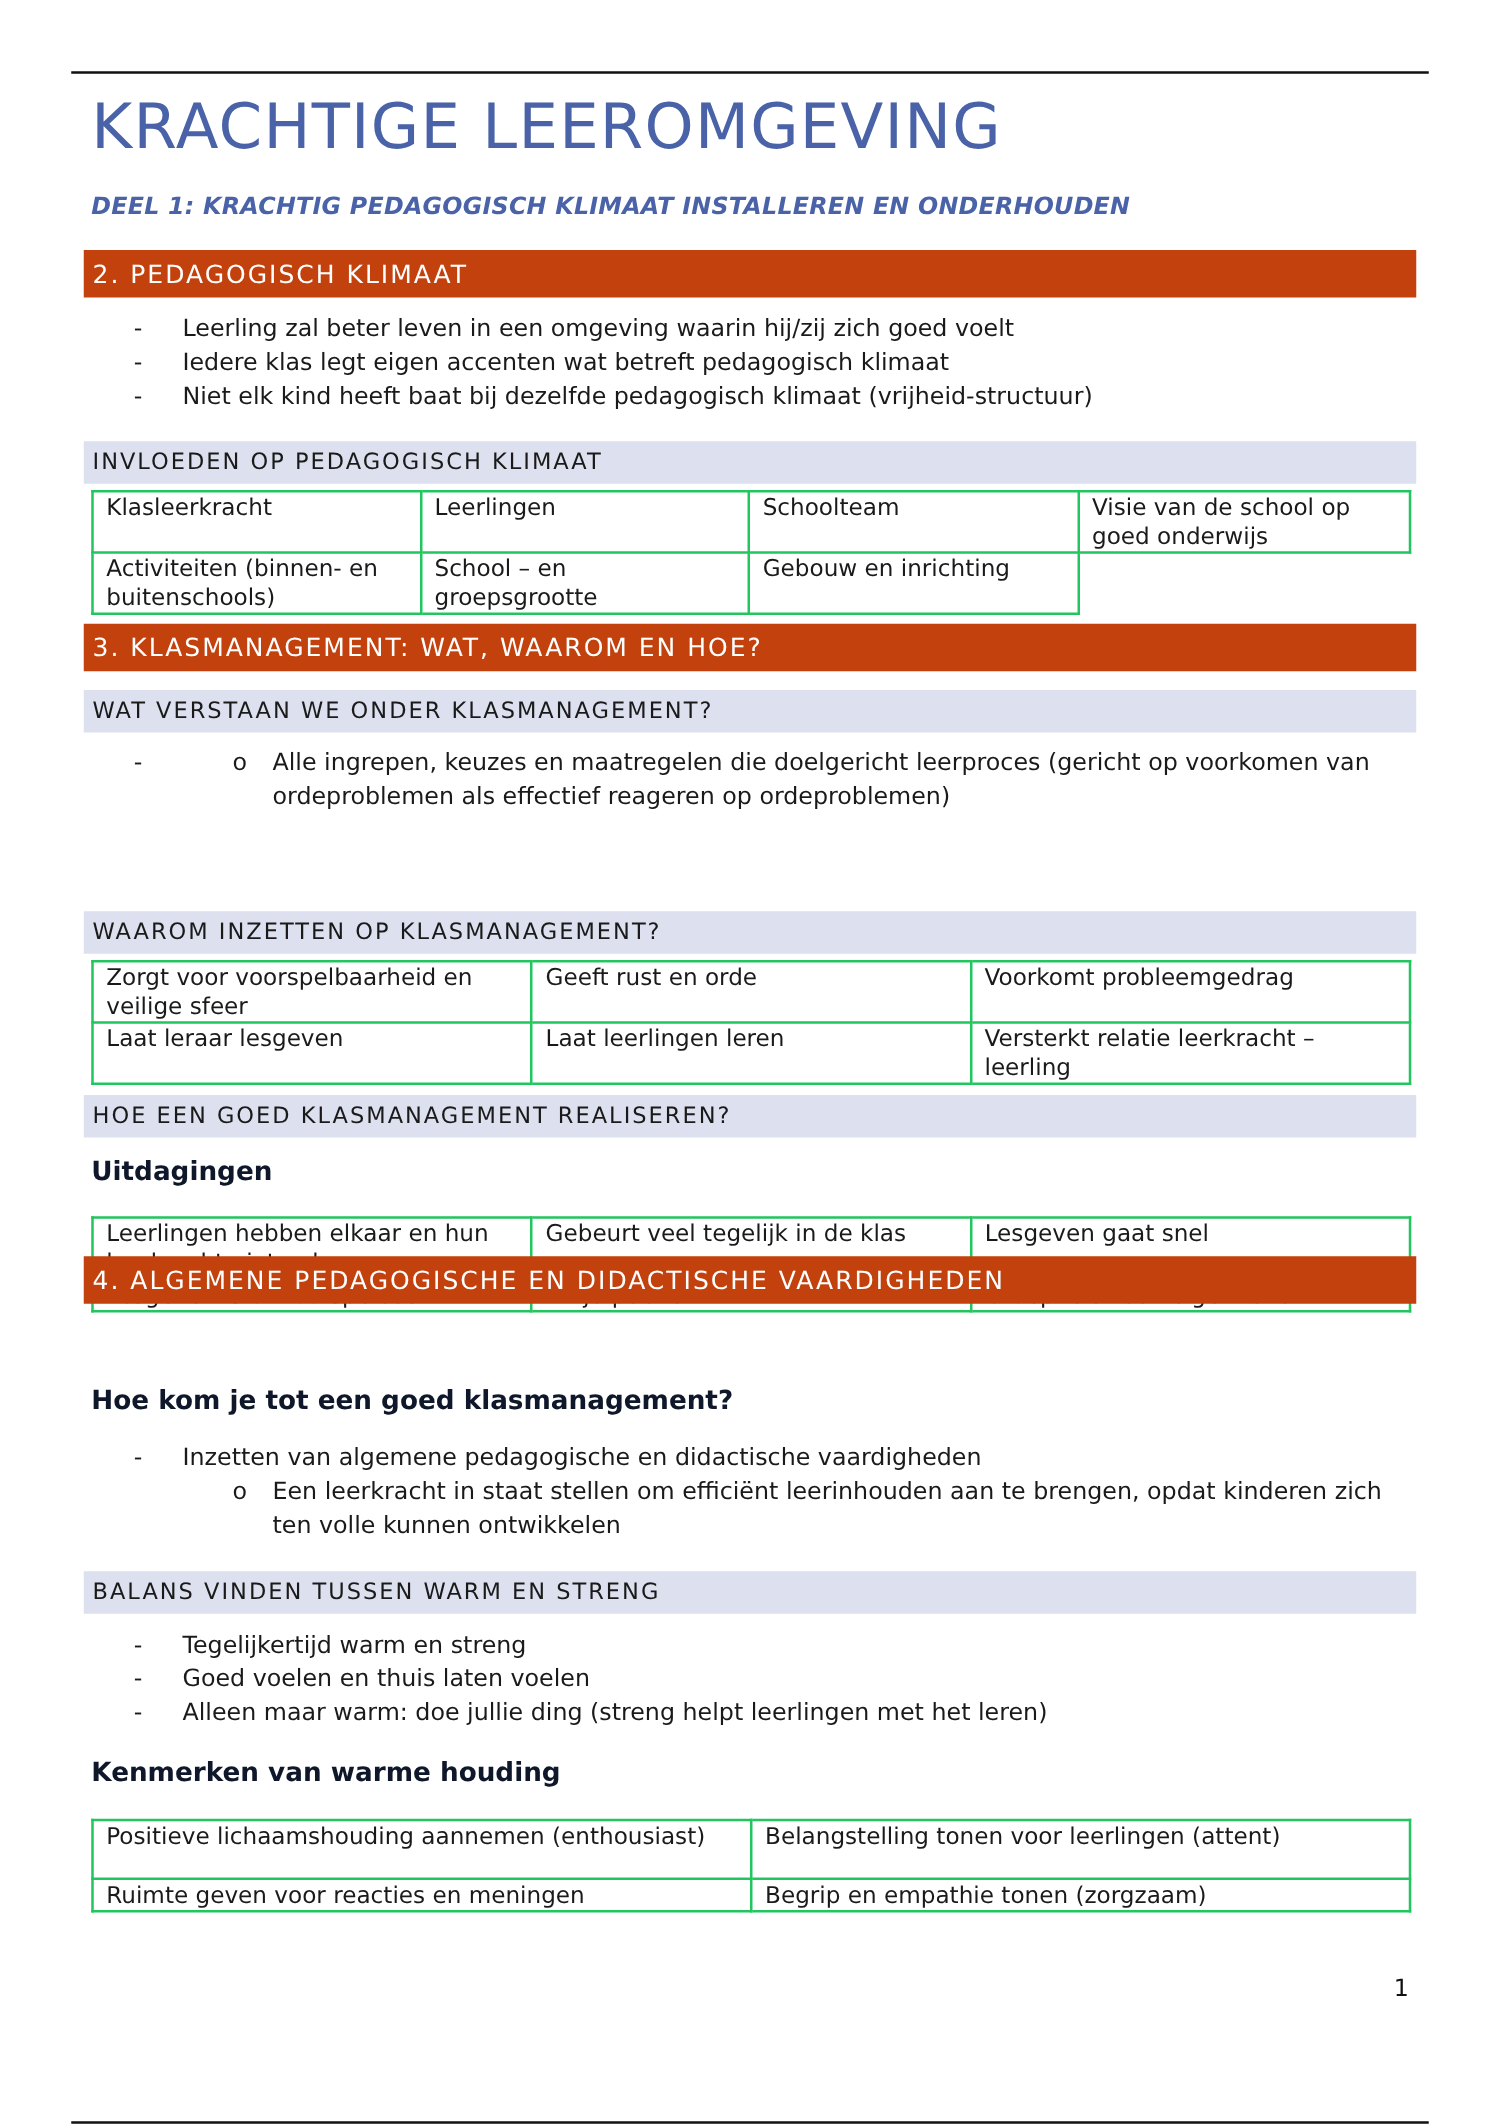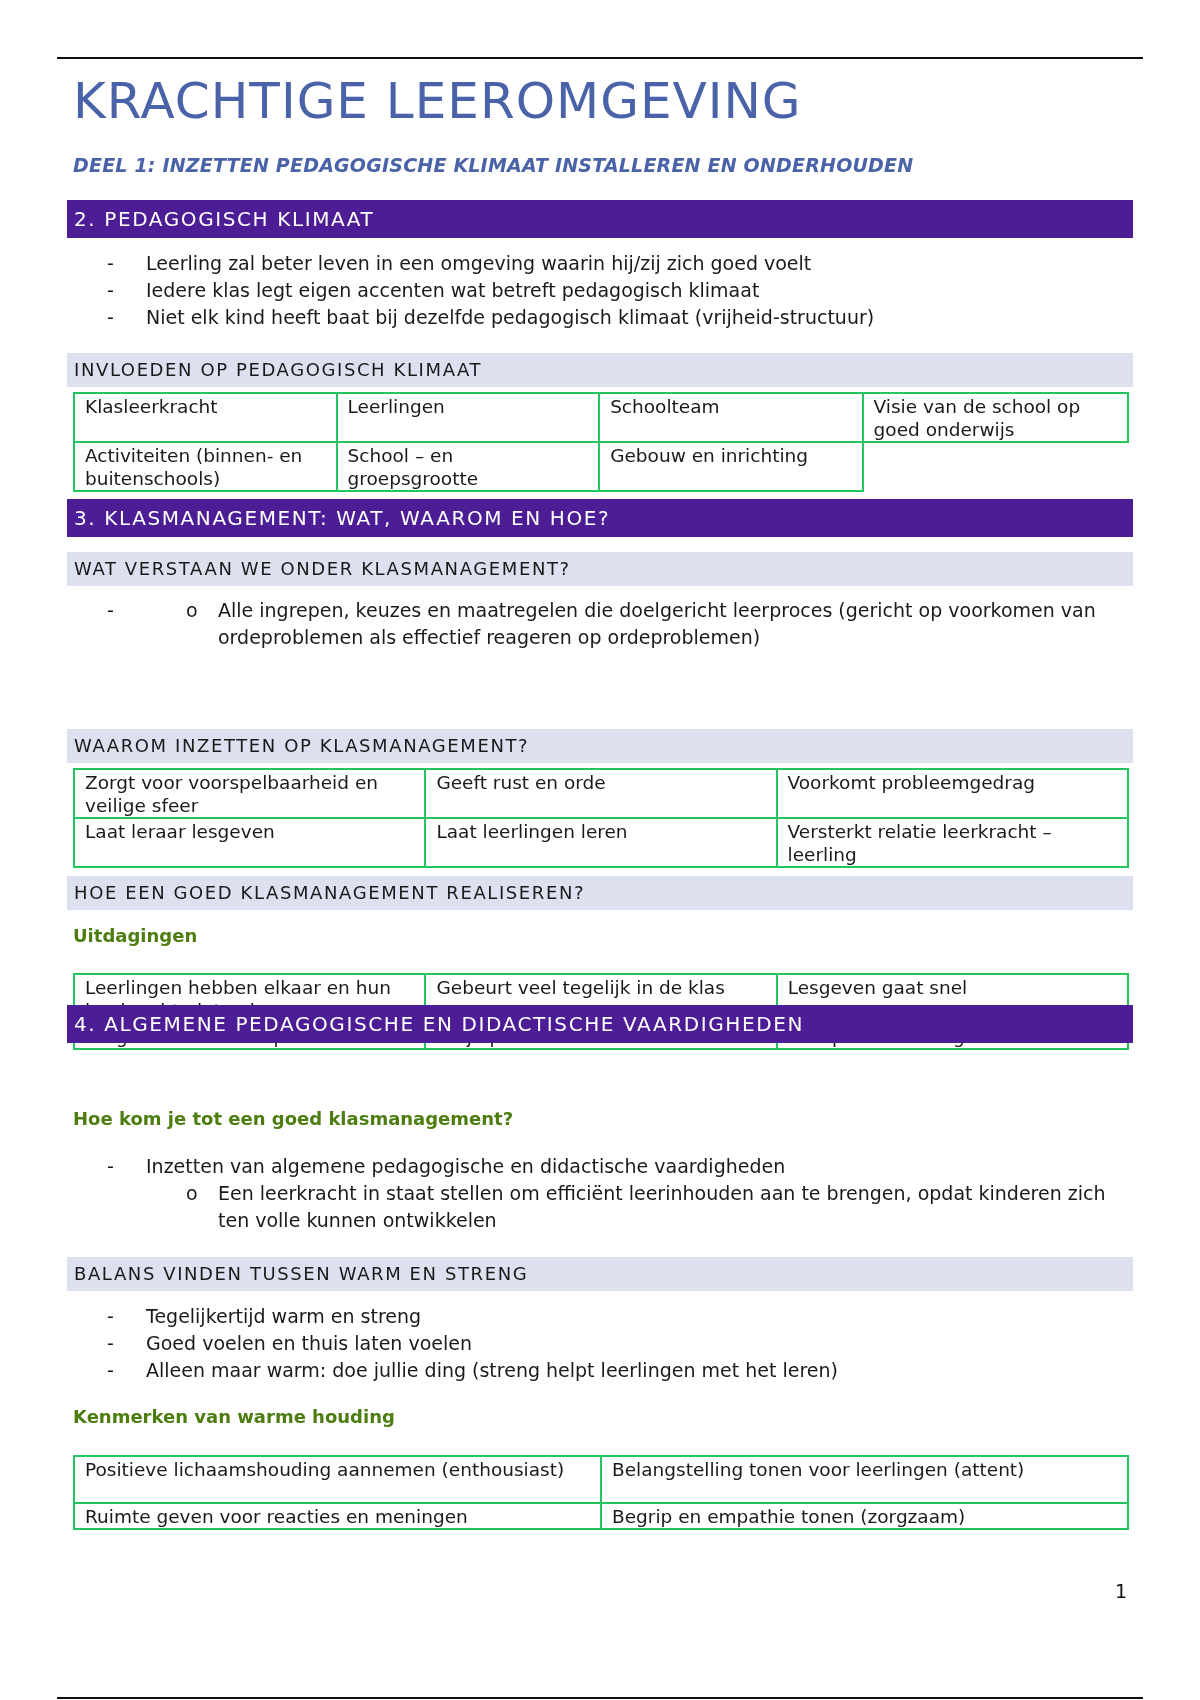--- a/index.html
+++ b/index.html
@@ -5,45 +5,45 @@
   html, body { margin: 0; padding: 0; background: #ffffff; }
   body { width: 1200px; height: 1700px; position: relative; overflow: hidden;
          font-family: "DejaVu Sans", sans-serif; color: #1a1a1a; }
   .rule { position: absolute; left: 57px; width: 1086px; height: 2px; background: #111; }
   .rule.top { top: 57px; }
   .rule.bottom { top: 1697px; }
   .page { position: absolute; left: 67px; top: 0; width: 1066px; }
   .abs { position: absolute; }
   .title { left: 6px; top: 72px; font-size: 50px; color: #4a63a8; letter-spacing: 1px; font-weight: normal; white-space: nowrap; }
   .subtitle { left: 6px; top: 154px; font-size: 19px; color: #4a63a8; font-weight: bold; font-style: italic; white-space: nowrap; letter-spacing: 0.2px; }
-  .h1bar { left: 0; width: 1066px; height: 38px; background: #4c1d95; color: #ffffff;
+  .h1bar { left: 0; width: 1066px; height: 38px; background: #c2410c; color: #ffffff;
            font-size: 20px; letter-spacing: 1.6px; line-height: 38px; padding-left: 7px; box-sizing: border-box; white-space: nowrap; }
   .h2bar { left: 0; width: 1066px; height: 34px; background: #dde1ef; color: #1a1a1a;
            font-size: 18px; letter-spacing: 1.6px; line-height: 34px; padding-left: 7px; box-sizing: border-box; white-space: nowrap; }
-  .h3 { left: 6px; font-size: 18px; font-weight: bold; color: #4d7c0f; white-space: nowrap; }
+  .h3 { left: 6px; font-size: 21px; font-weight: bold; color: #0f172a; white-space: nowrap; }
   ul.dash { list-style: none; margin: 0; padding: 0; font-size: 19px; line-height: 27px; }
   ul.dash > li { position: relative; padding-left: 79px; width: 1000px; }
   ul.dash > li > .mk { position: absolute; left: 40px; top: 0; }
   ul.sub { list-style: none; margin: 0; padding: 0; }
   ul.sub > li { position: relative; padding-left: 72px; margin-left: 0; width: 915px; }
   ul.sub > li > .mk { position: absolute; left: 40px; top: 0; }
   table.grid { position: absolute; border-collapse: collapse; font-size: 18.5px; line-height: 23px; }
   table.grid td { border: 2px solid #22c55e; vertical-align: top; padding: 1px 9px 0 10px; box-sizing: border-box; }
   table.grid td.empty { border: none; }
   .pagenum { position: absolute; left: 1115px; top: 1580px; font-size: 19px; color: #111; }
 </style>
 </head>
 <body>
 
 <div class="rule top"></div>
 
 <div class="page">
 
   <div class="abs title">KRACHTIGE LEEROMGEVING</div>
-  <div class="abs subtitle">DEEL 1: INZETTEN PEDAGOGISCHE KLIMAAT INSTALLEREN EN ONDERHOUDEN</div>
+  <div class="abs subtitle">DEEL 1: KRACHTIG PEDAGOGISCH KLIMAAT INSTALLEREN EN ONDERHOUDEN</div>
 
   <div class="abs h1bar" style="top:200px;">2. PEDAGOGISCH KLIMAAT</div>
 
   <ul class="dash abs" style="top:250px;left:0;">
     <li><span class="mk">-</span><span>Leerling zal beter leven in een omgeving waarin hij/zij zich goed voelt</span></li>
     <li><span class="mk">-</span><span>Iedere klas legt eigen accenten wat betreft pedagogisch klimaat</span></li>
     <li><span class="mk">-</span><span>Niet elk kind heeft baat bij dezelfde pedagogisch klimaat (vrijheid-structuur)</span></li>
   </ul>
 
   <div class="abs h2bar" style="top:353px;">INVLOEDEN OP PEDAGOGISCH KLIMAAT</div>

